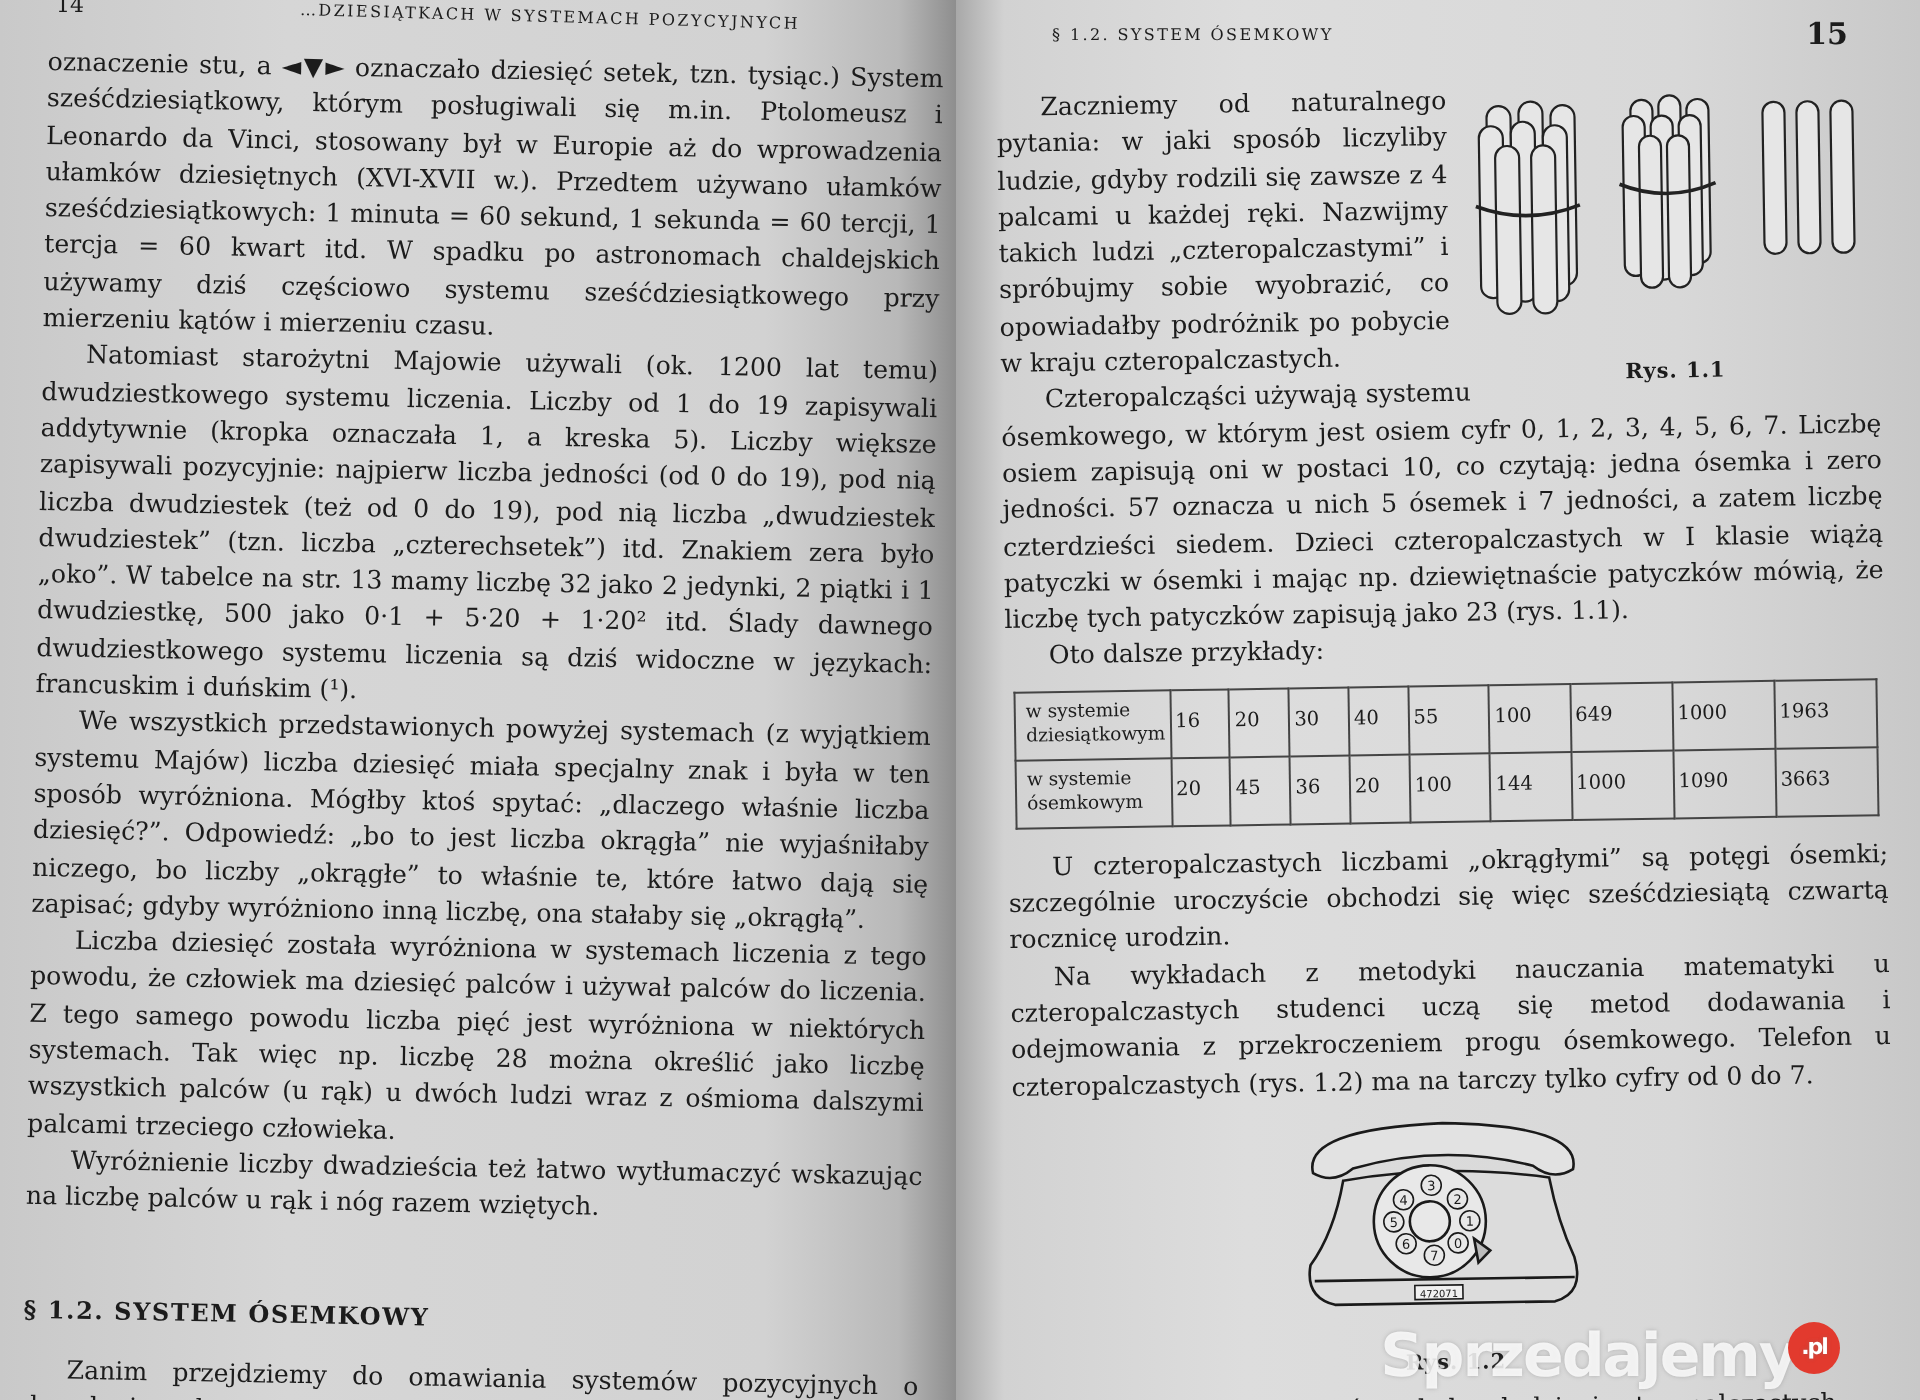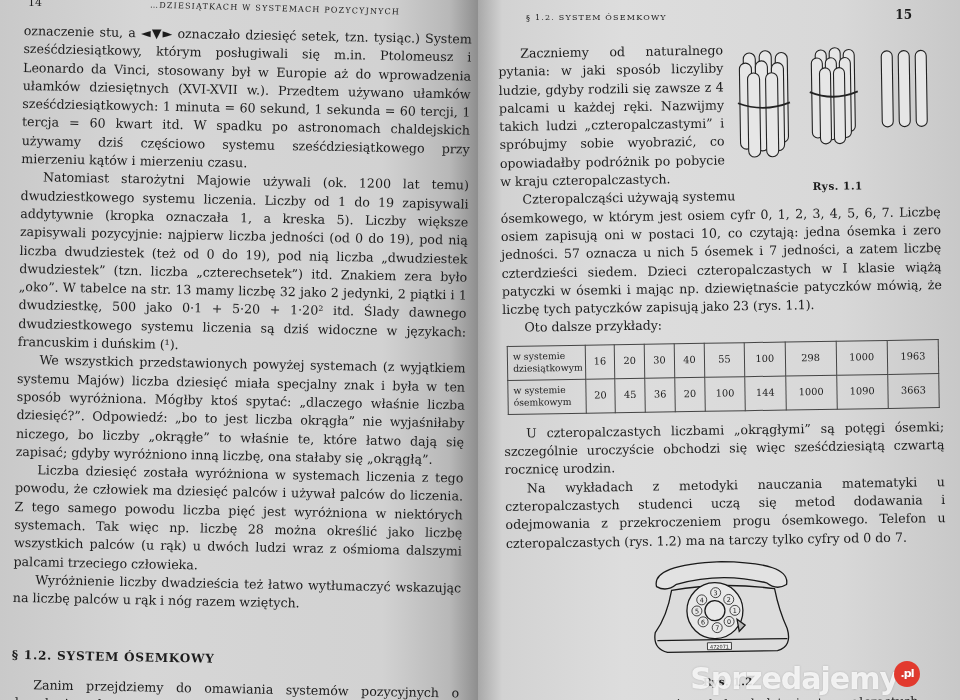--- a/index.html
+++ b/index.html
@@ -15,37 +15,37 @@
   }
   .page-right {
     width: 482px;
     background: linear-gradient(90deg, #a8a8a8 0%, #d2d2d2 5%, #dddddd 30%, #d8d8d8 75%, #c8c8c8 100%);
   }
 
   .running-head { position: absolute; top: 4px; font-size: 8px; letter-spacing: 1.2px; text-transform: uppercase; }
   .page-left .running-head { left: 150px; transform: rotate(1.6deg); }
   .page-left .page-num { position: absolute; left: 28px; top: -4px; font-size: 11px; }
   .page-right .running-head { left: 48px; top: 13px; }
-  .page-right .page-num { position: absolute; right: 48px; top: 8px; font-size: 12px; font-weight: bold; }
+  .page-right .page-num { position: absolute; right: 36px; top: 8px; font-size: 15px; font-weight: bold; }
 
   .text { font-size: 12.6px; line-height: 18.3px; text-align: justify; }
   .text p { text-indent: 0; }
   .text p.ind { text-indent: 22px; }
 
   .left-body { position: absolute; left: 24px; top: 22px; width: 448px; transform: rotate(1.1deg); transform-origin: 0 0; }
   .section-head { font-weight: bold; font-size: 12px; letter-spacing: 0.8px; margin-top: 38px; margin-bottom: 12px; }
 
   .right-body { position: absolute; left: 20px; top: 45px; width: 440px; transform: rotate(-0.9deg); transform-origin: 0 0; }
   .wrap-col { width: 225px; float: left; }
   .fig1 { float: right; width: 205px; height: 150px; position: relative; }
   .fig-cap { font-size: 10.5px; text-align: center; font-weight: bold; letter-spacing: 0.5px; }
   .clear { clear: both; }
 
   table.conv { border-collapse: collapse; margin: 8px 0 10px 4px; width: 432px; border: 1.5px solid #333; }
-  table.conv td { border: 1px solid #444; font-size: 9.8px; text-align: center; height: 34px; padding: 0 2px; }
+  table.conv td { border: 1px solid #444; font-size: 9.8px; height: 34px; padding: 0 2px; }
   table.conv td.label { text-align: left; width: 76px; font-size: 9.3px; line-height: 12px; padding-left: 5px; }
 
   .fig2 { width: 200px; height: 130px; margin: 6px auto 0 auto; position: relative; }
 
   .watermark { position: absolute; right: 40px; bottom: 4px; font-family: "DejaVu Sans", sans-serif;
     font-size: 30px; font-weight: bold; color: rgba(255,255,255,0.82); letter-spacing: -1px;
     text-shadow: 0 0 2px rgba(120,120,120,0.4); }
   .watermark .badge { display: inline-block; background: #e23a2e; color: #fff; border-radius: 50%;
     font-size: 11px; width: 26px; height: 26px; line-height: 26px; text-align: center; vertical-align: top; margin-left: -4px; }
 </style>
@@ -116,21 +116,21 @@
       <table class="conv">
         <tbody>
             <tr>
           <td class="label">w systemie dziesiątkowym</td>
           <td>16</td>
           <td>20</td>
           <td>30</td>
           <td>40</td>
           <td>55</td>
           <td>100</td>
-          <td>298</td>
+          <td>649</td>
           <td>1000</td>
           <td>1963</td>
         </tr>
         <tr>
           <td class="label">w systemie ósemkowym</td>
           <td>20</td>
           <td>45</td>
           <td>36</td>
           <td>20</td>
           <td>100</td>

